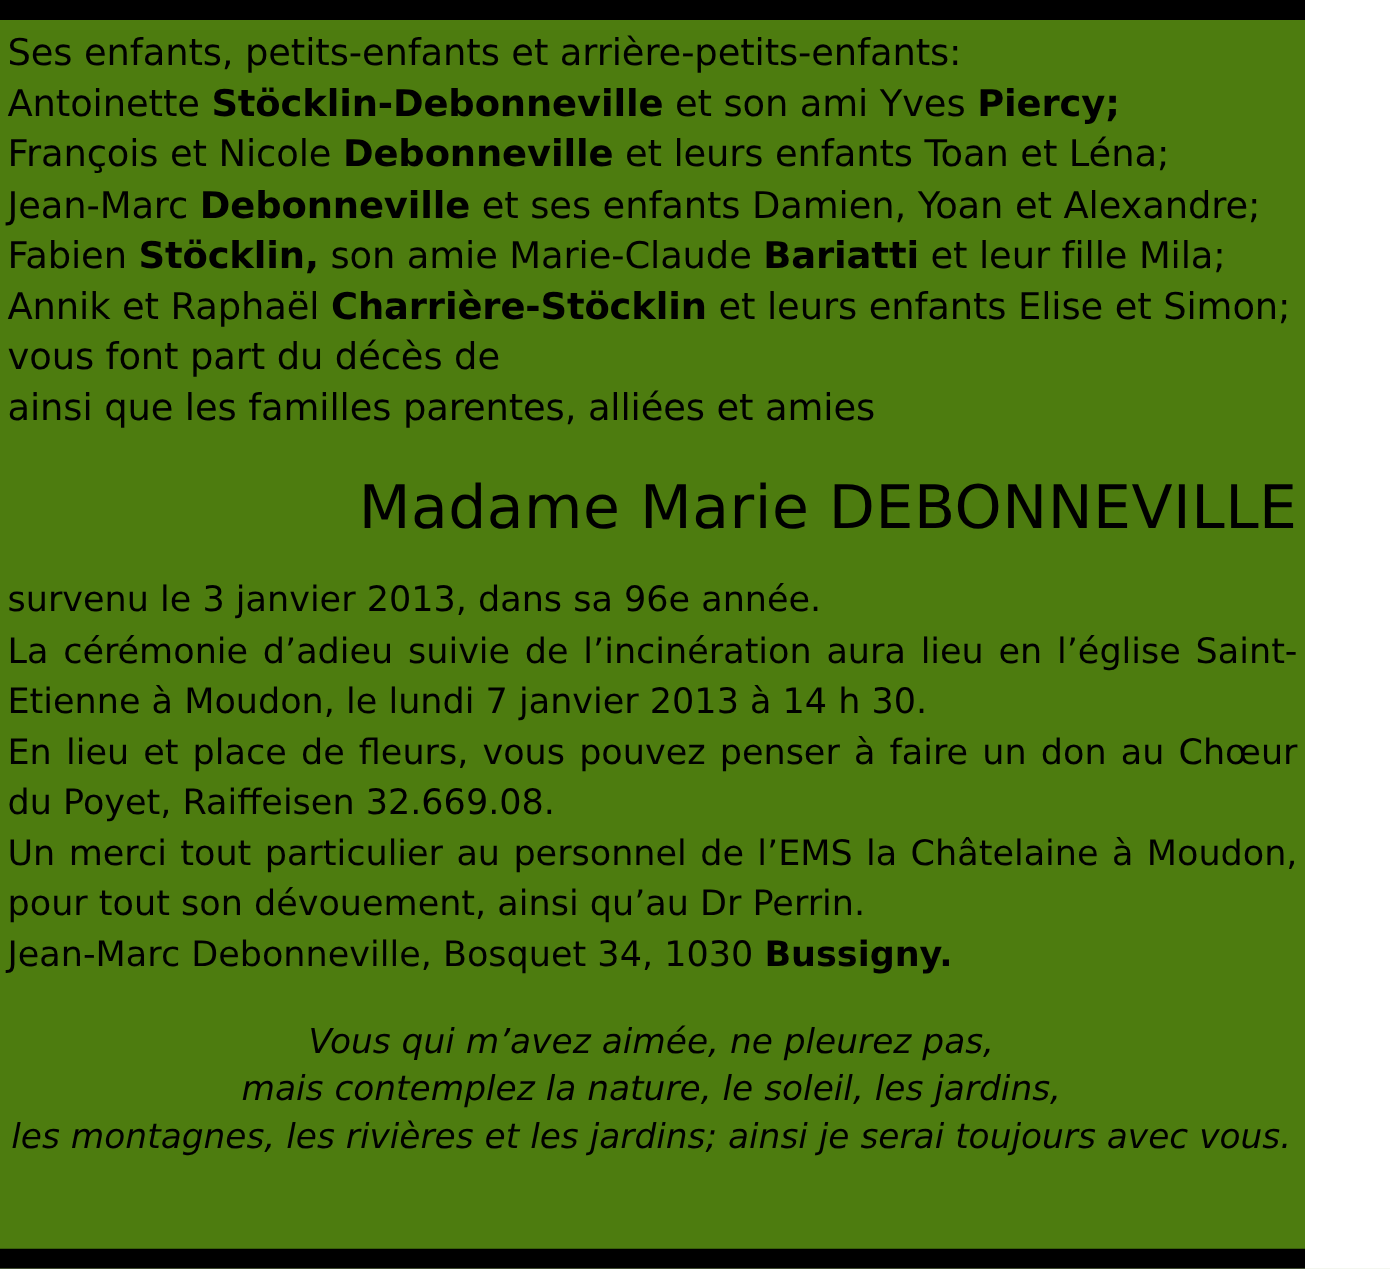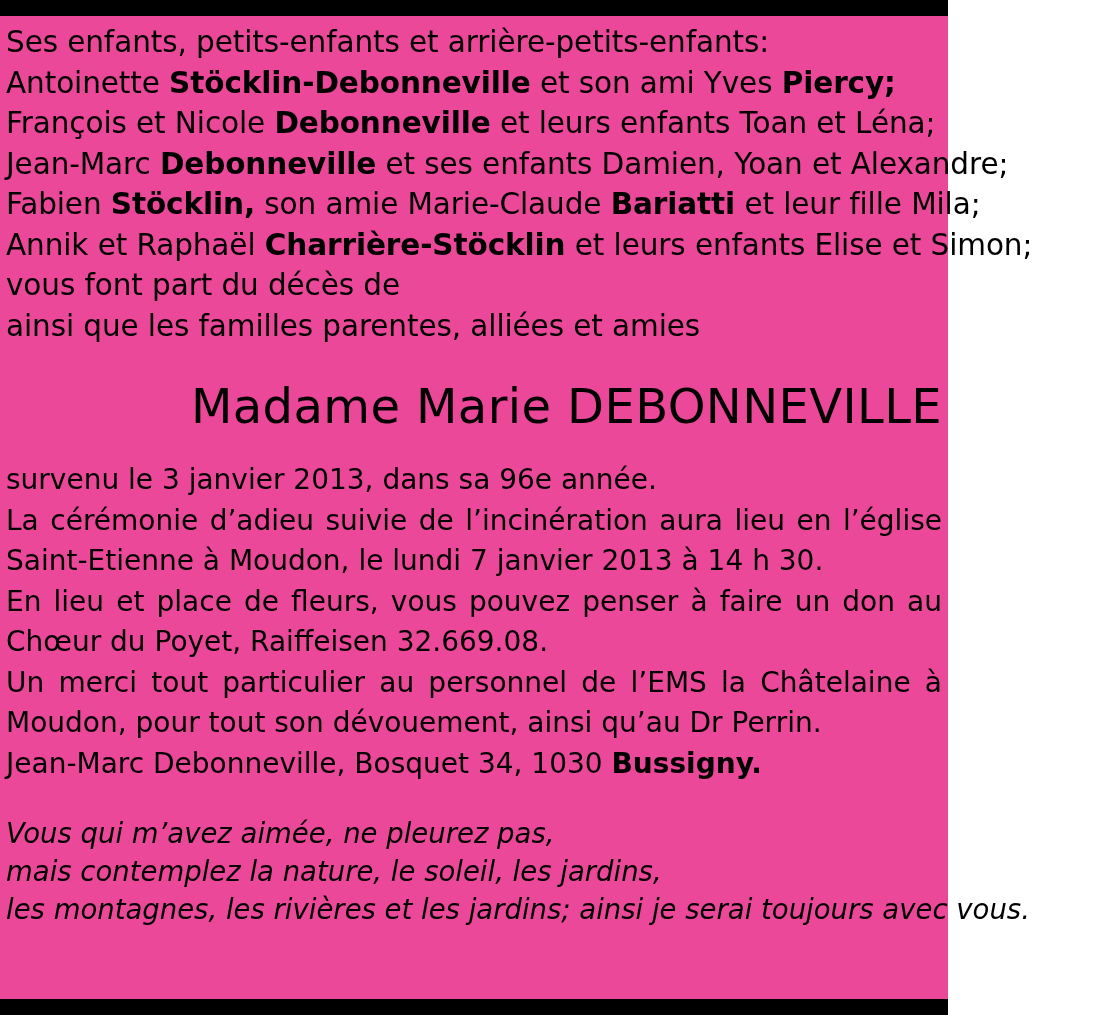--- a/index.html
+++ b/index.html
@@ -9,23 +9,23 @@
     background: #ffffff;
   }
   body {
     width: 1112px;
     height: 1015px;
     font-family: "DejaVu Sans", sans-serif;
     color: #000000;
     overflow: hidden;
   }
   .notice {
-    width: 948px;
+    width: 1044px;
     height: 1015px;
-    background: #ec4899;
+    background: #4d7c0f;
     display: flex;
     flex-direction: column;
   }
   .rule-top {
     width: 100%;
     height: 16px;
     background: #000000;
     flex: none;
   }
   .rule-bottom {
@@ -60,21 +60,21 @@
     text-align: justify;
     text-align-last: left;
     margin: 0;
   }
   .para b { font-weight: bold; }
   .verse {
     margin-top: 30px;
     font-style: italic;
     font-size: 27.5px;
     line-height: 38px;
-    text-align: left;
+    text-align: center;
     padding-right: 2px;
   }
   .verse div { white-space: nowrap; }
 </style>
 </head>
 <body>
 
 <div class="notice">
 
   <div class="rule-top"></div>

